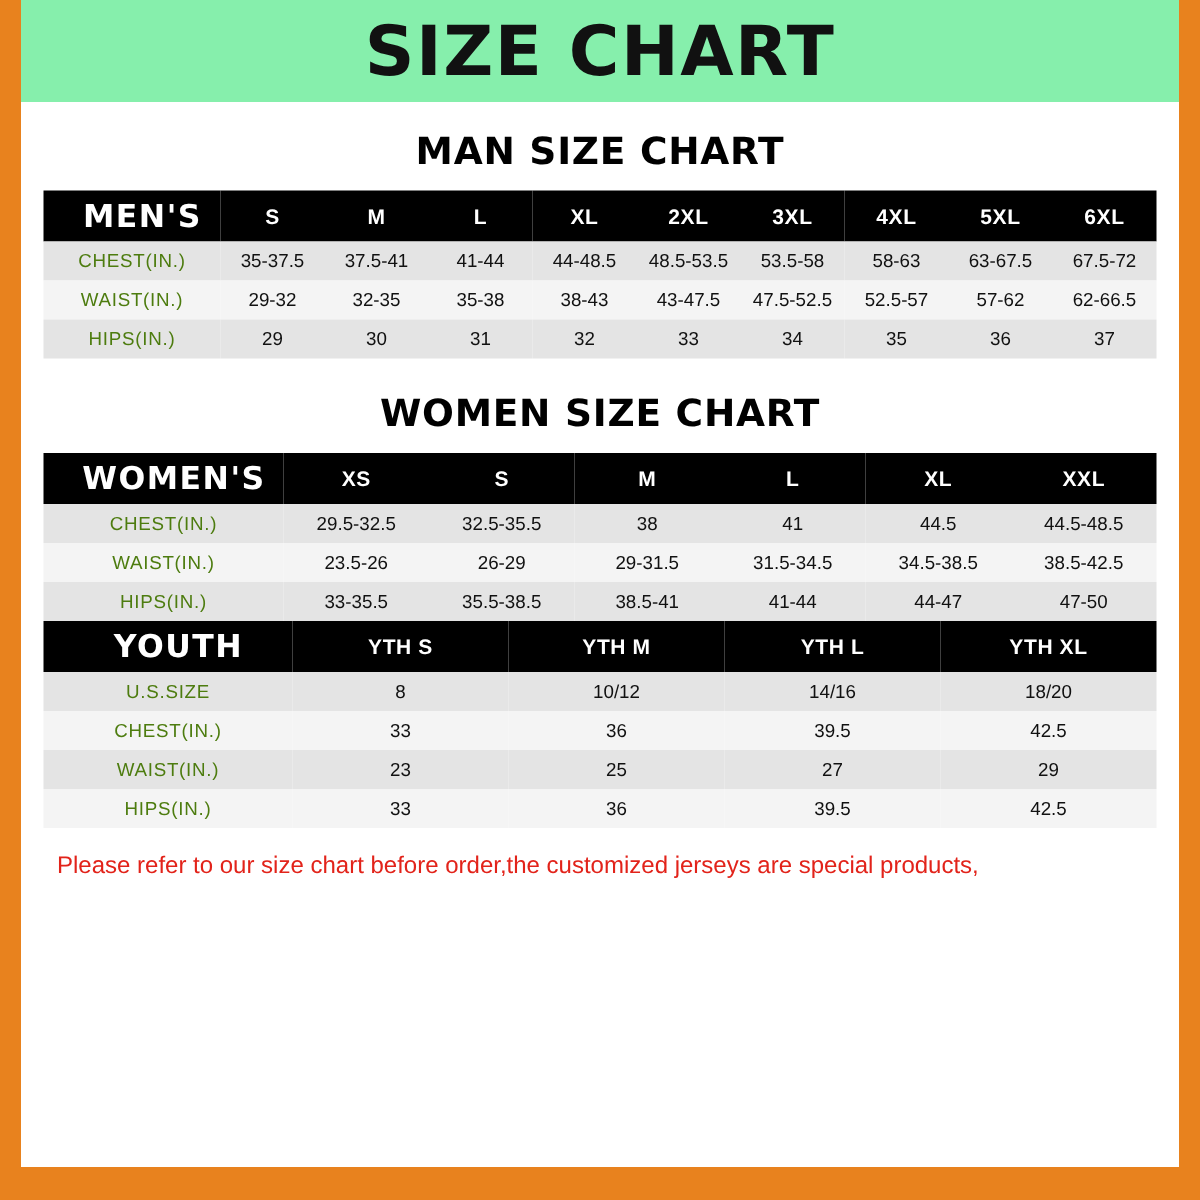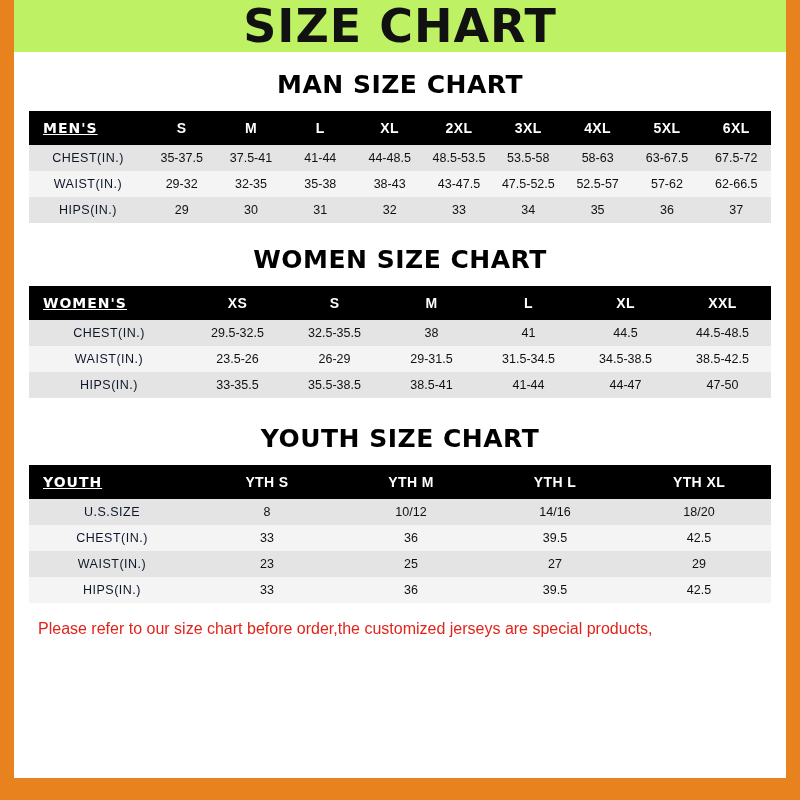--- a/index.html
+++ b/index.html
@@ -18,22 +18,22 @@
     height: 800px;
     position: relative;
     background: #ffffff;
     box-sizing: border-box;
     border-left: 14px solid #e8821e;
     border-right: 14px solid #e8821e;
     display: flex;
     flex-direction: column;
   }
   .banner {
-    background: #bef264;
-    height: 52px;
+    background: #86efac;
+    height: 68px;
     display: flex;
     align-items: center;
     justify-content: center;
     flex: none;
   }
   .banner-title {
     font-family: "DejaVu Sans", sans-serif;
     font-weight: bold;
     font-size: 46px;
     letter-spacing: 1px;
@@ -77,33 +77,32 @@
     background: #000000;
   }
   table.chart thead th {
     color: #ffffff;
     font-weight: bold;
     font-size: 14px;
     height: 34px;
     letter-spacing: 0.4px;
   }
   table.chart thead th.rowhead {
-    text-align: left;
+    text-align: center;
     padding-left: 14px;
     font-family: "DejaVu Sans", sans-serif;
-    font-size: 14px;
+    font-size: 21px;
     letter-spacing: 1px;
-    text-decoration: underline;
   }
   table.chart tbody tr.odd { background: #e4e4e4; }
   table.chart tbody tr.even { background: #f4f4f4; }
   table.chart tbody td.rowhead {
     font-size: 12.5px;
     letter-spacing: 0.5px;
-    color: #0f172a;
+    color: #4d7c0f;
     text-align: center;
   }
   
   table.men col.c0 { width: 118px; }
   table.women col.c0 { width: 160px; }
   table.youth col.c0 { width: 166px; }
 
   .note {
     margin: 14px 10px 0 10px;
     color: #e2231a;
@@ -227,21 +226,20 @@
           <td>33-35.5</td>
           <td>35.5-38.5</td>
           <td>38.5-41</td>
           <td>41-44</td>
           <td>44-47</td>
           <td>47-50</td>
         </tr>
       </tbody>
     </table>
 
-    <div class="section-title t3">YOUTH SIZE CHART</div>
     <table class="chart youth">
       <colgroup>
           <col class="c0">
         </colgroup>
       <thead>
         <tr>
           <th class="rowhead">YOUTH</th>
           <th>YTH S</th>
           <th>YTH M</th>
           <th>YTH L</th>

